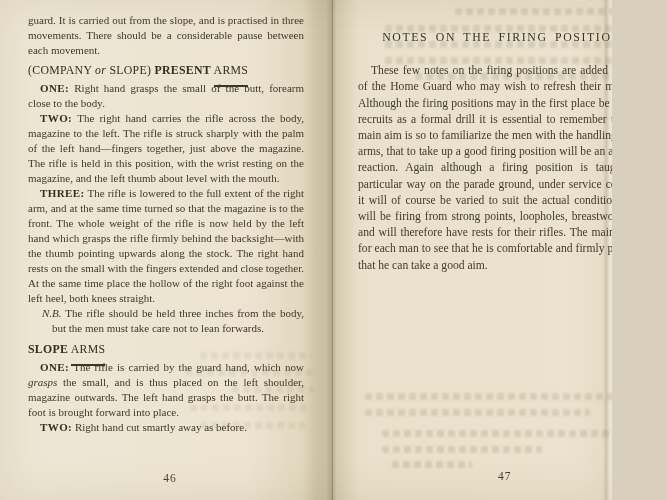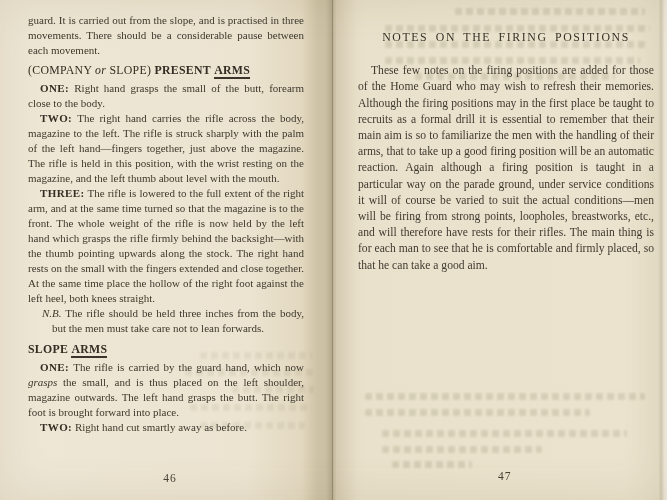--- a/index.html
+++ b/index.html
@@ -2,21 +2,21 @@
 <html><head>
 <meta charset="utf-8">
 <style>
   html,body{margin:0;padding:0;}
   body{
     width:667px;height:500px;
     font-family:"Liberation Serif","DejaVu Serif",serif;
     background:#d8d0bc;
   }
   .scan{
-    position:relative;width:667px;height:500px;overflow:hidden;
+    position:relative;width:612px;height:500px;overflow:hidden;
     background:#eae2cf;
   }
   .scan::after{
     content:"";position:absolute;inset:0;pointer-events:none;
     box-shadow:inset 0 0 45px rgba(120,100,60,0.14);
   }
   .page{position:absolute;top:0;height:500px;color:#3b352b;}
   .page-left{
     left:0;width:318px;
     background:linear-gradient(90deg,#eee7d5 0%,#ece4d1 78%,#e3d9c1 94%,#d9ceb2 100%);
@@ -44,21 +44,21 @@
     color:#3e382d;
   }
   .col-left p{margin:0;}
   .indent{text-indent:12px;}
   b.mv{letter-spacing:.4px;color:#332d23;}
   .h-arms{
     margin:5px 0 3px 0 !important;font-size:11.8px;letter-spacing:.3px;
     color:#332d23;text-align:left;
   }
   .h-arms .bold{font-weight:bold;}
-  .u-arms{border-bottom:2px solid #3a342a;padding-bottom:0px;font-weight:bold;}
+  .u-arms{border-bottom:2px solid #3a342a;padding-bottom:8px;font-weight:normal;}
   .nb{padding-left:24px;text-indent:-10px;}
   .h-slope{margin-top:6px !important;}
   
   .col-right{
     position:absolute;left:358px;top:14px;width:296px;
     font-size:11.6px;line-height:16.2px;text-align:justify;color:#403930;
   }
   .part-heading{
     margin:72px 0 0 0;text-align:center;font-variant:small-caps;
     font-size:13px;letter-spacing:1.2px;color:#3a342a;text-indent:0;

